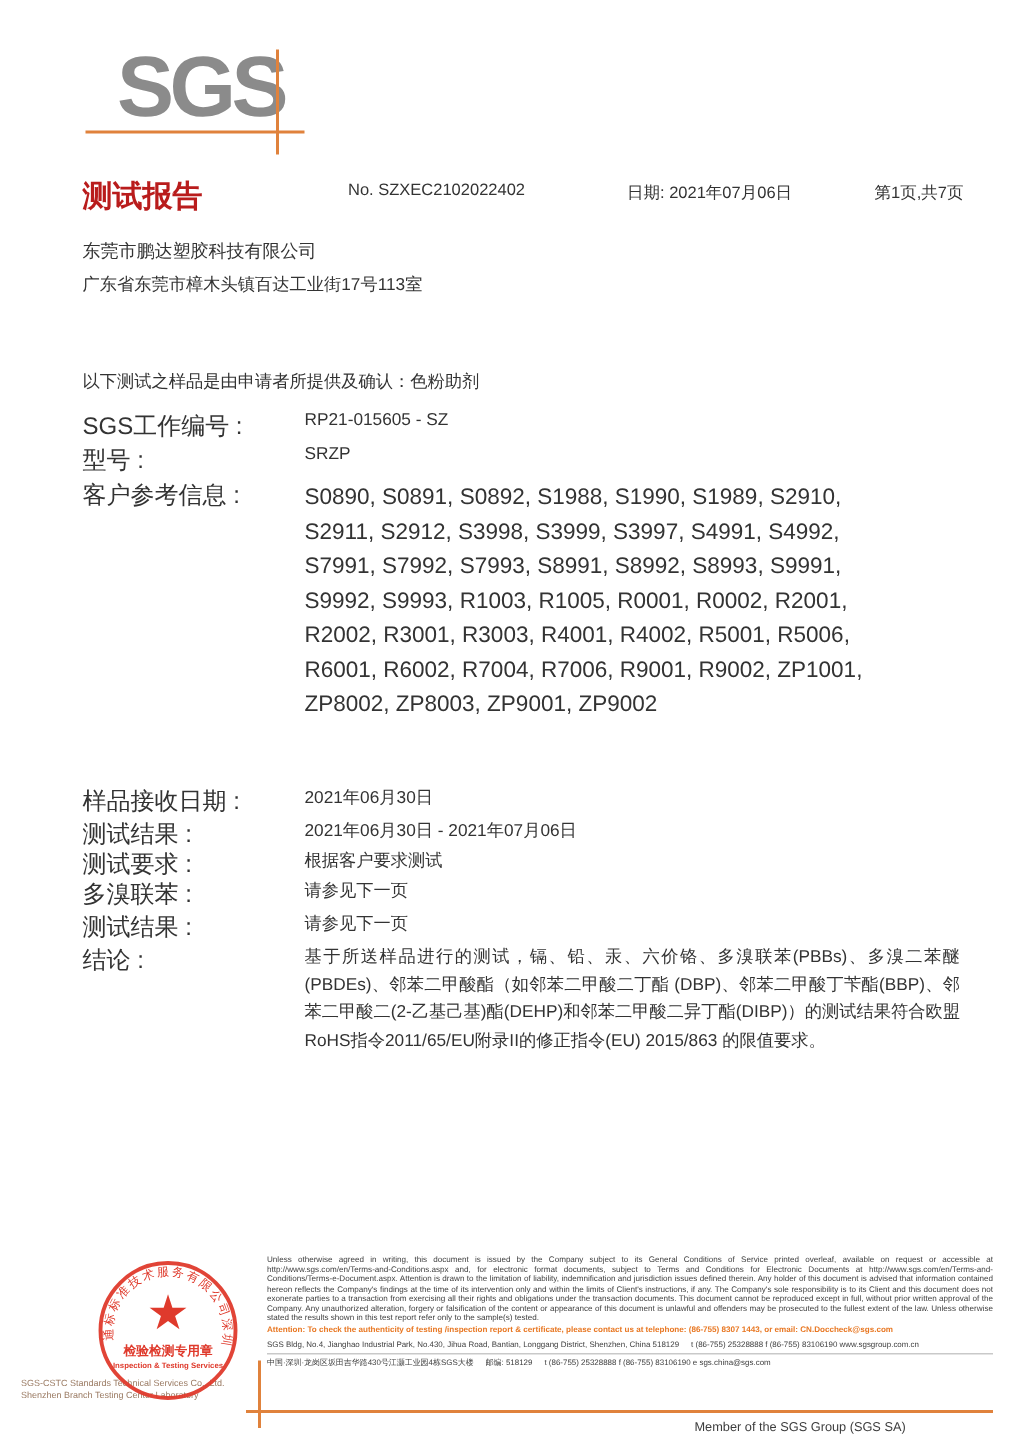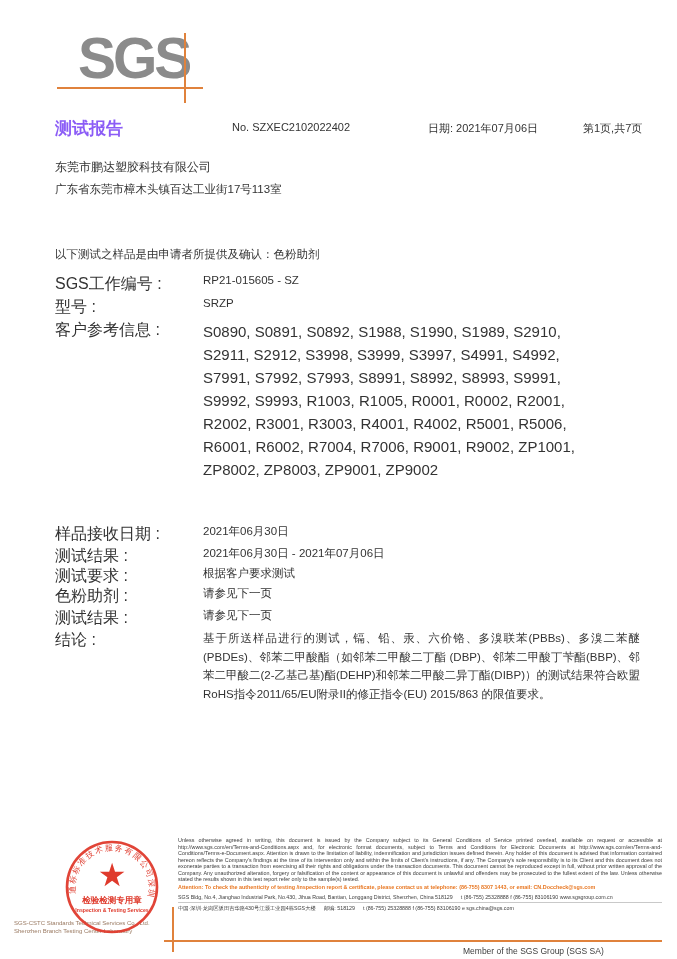--- a/index.html
+++ b/index.html
@@ -6,23 +6,23 @@
   .page{position:relative;width:677px;height:959px;background:#ffffff;overflow:hidden;
         font-family:"Liberation Sans","DejaVu Sans",sans-serif;color:#333;text-decoration:underline;}
   .abs{position:absolute;}
 
   
   .logo-text{left:78px;top:30px;font-size:57px;font-weight:bold;color:#8b8b8b;
              letter-spacing:-3px;line-height:1;font-family:"Liberation Sans",sans-serif;}
   .logo-hline{left:57px;top:87px;width:146px;height:2px;background:#e0823c;}
   .logo-vline{left:184px;top:33px;width:2px;height:70px;background:#e0823c;}
 
-  .title{left:55px;top:117px;font-size:17px;font-weight:bold;color:#8b5cf6;}
+  .title{left:55px;top:117px;font-size:20px;font-weight:bold;color:#b91c1c;}
   .report-no{left:232px;top:121px;font-size:11px;color:#333;}
-  .hdr-date{left:428px;top:121px;font-size:11px;color:#333;}
+  .hdr-date{left:418px;top:121px;font-size:11px;color:#333;}
   .hdr-page{left:583px;top:121px;font-size:11px;color:#333;}
 
   
   .company{left:55px;top:159px;font-size:12px;color:#333;}
   .company-addr{left:55px;top:182px;font-size:11.5px;color:#333;}
 
   
   .intro{left:55px;top:247px;font-size:11.5px;color:#333;}
   .flabel{left:55px;font-size:16px;color:#333;}
   .fvalue{left:203px;font-size:11.5px;color:#333;}
@@ -86,21 +86,21 @@
 
   <div class="abs flabel y-recv">样品接收日期 :</div>
   <div class="abs fvalue y-recv">2021年06月30日</div>
 
   <div class="abs flabel y-period">测试结果 :</div>
   <div class="abs fvalue y-period">2021年06月30日 - 2021年07月06日</div>
 
   <div class="abs flabel y-req">测试要求 :</div>
   <div class="abs fvalue y-req">根据客户要求测试</div>
 
-  <div class="abs flabel y-method">色粉助剂 :</div>
+  <div class="abs flabel y-method">多溴联苯 :</div>
   <div class="abs fvalue y-method">请参见下一页</div>
 
   <div class="abs flabel y-result">测试结果 :</div>
   <div class="abs fvalue y-result">请参见下一页</div>
 
   <div class="abs flabel y-concl">结论 :</div>
   <div class="abs conclusion">基于所送样品进行的测试，镉、铅、汞、六价铬、多溴联苯(PBBs)、多溴二苯醚(PBDEs)、邻苯二甲酸酯（如邻苯二甲酸二丁酯 (DBP)、邻苯二甲酸丁苄酯(BBP)、邻苯二甲酸二(2-乙基己基)酯(DEHP)和邻苯二甲酸二异丁酯(DIBP)）的测试结果符合欧盟RoHS指令2011/65/EU附录II的修正指令(EU) 2015/863 的限值要求。</div>
 
   <div class="abs foot-co y-co1">SGS-CSTC Standards Technical Services Co., Ltd.</div>
   <div class="abs foot-co y-co2">Shenzhen Branch Testing Center Laboratory</div>

